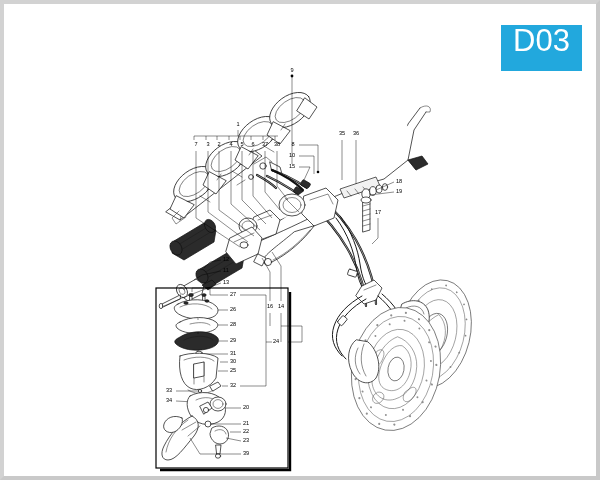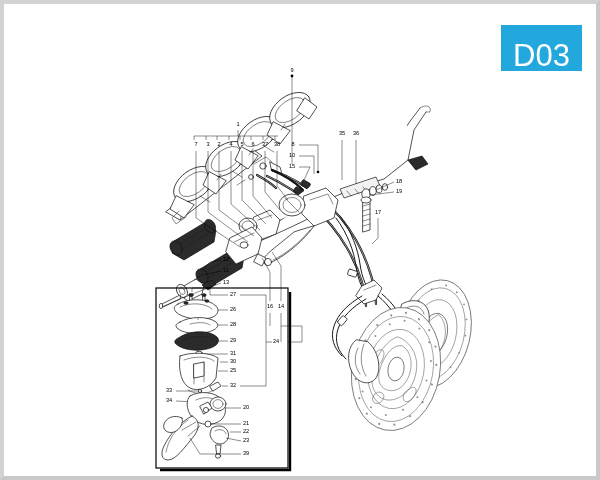--- a/index.html
+++ b/index.html
@@ -32,21 +32,21 @@
     display: block;
   }
   #badge {
     position: absolute;
     right: 14px;
     top: 21px;
     width: 81px;
     height: 46px;
     background: #22a8dd;
     display: flex;
-    align-items: flex-end;
+    align-items: flex-start;
     justify-content: center;
     box-sizing: border-box;
   }
   #badge-text {
     color: #ffffff;
     font-family: "Liberation Sans", sans-serif;
     font-size: 31px;
     line-height: 31px;
     font-weight: 400;
     letter-spacing: 0px;

